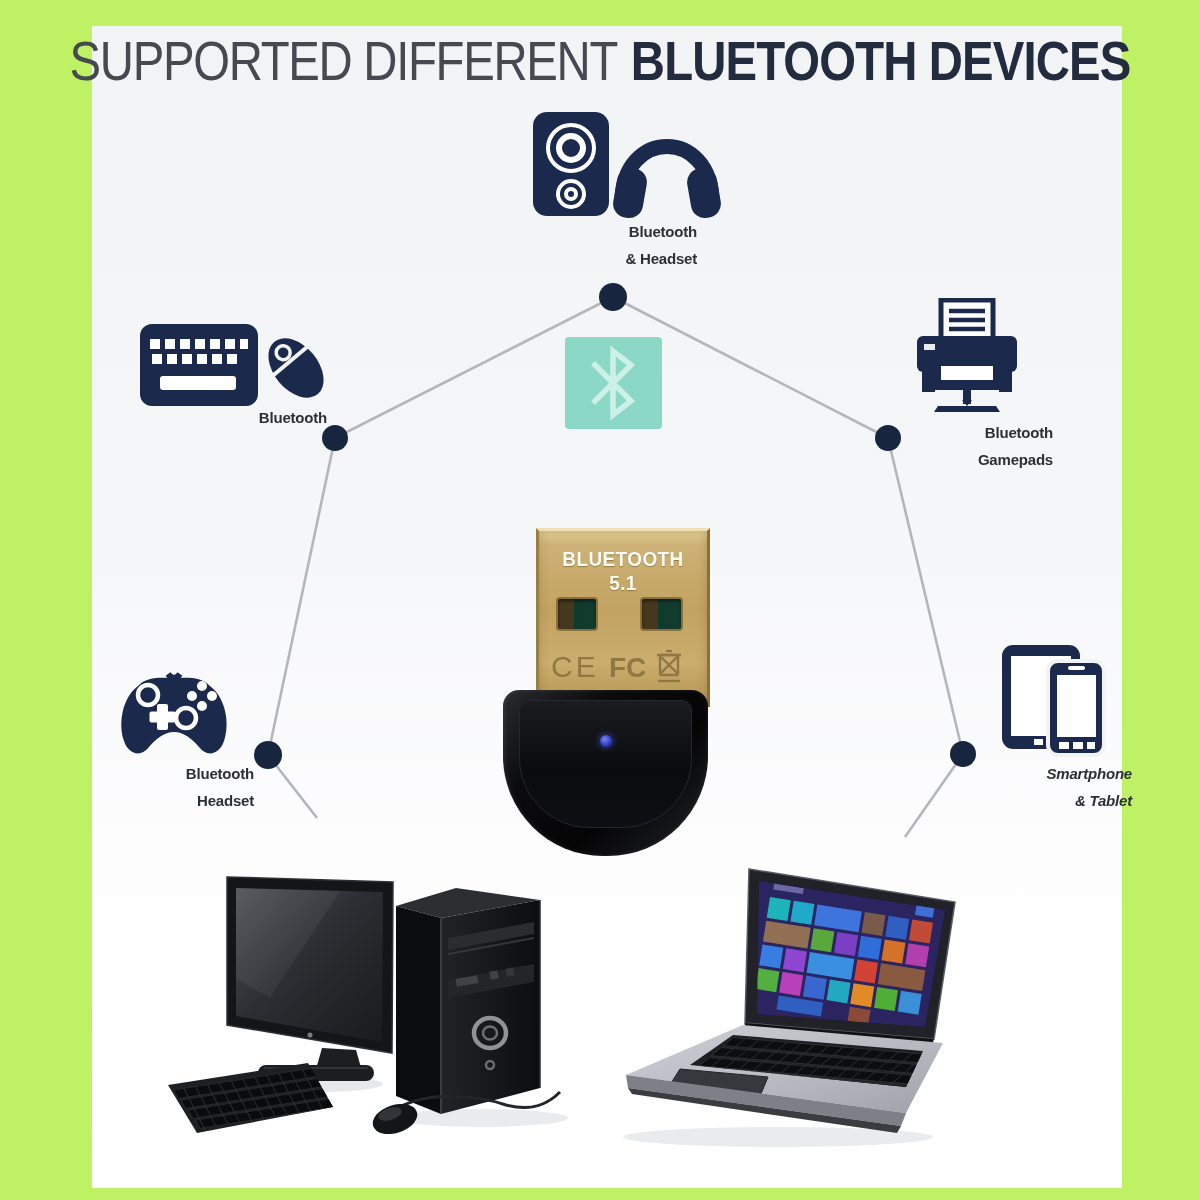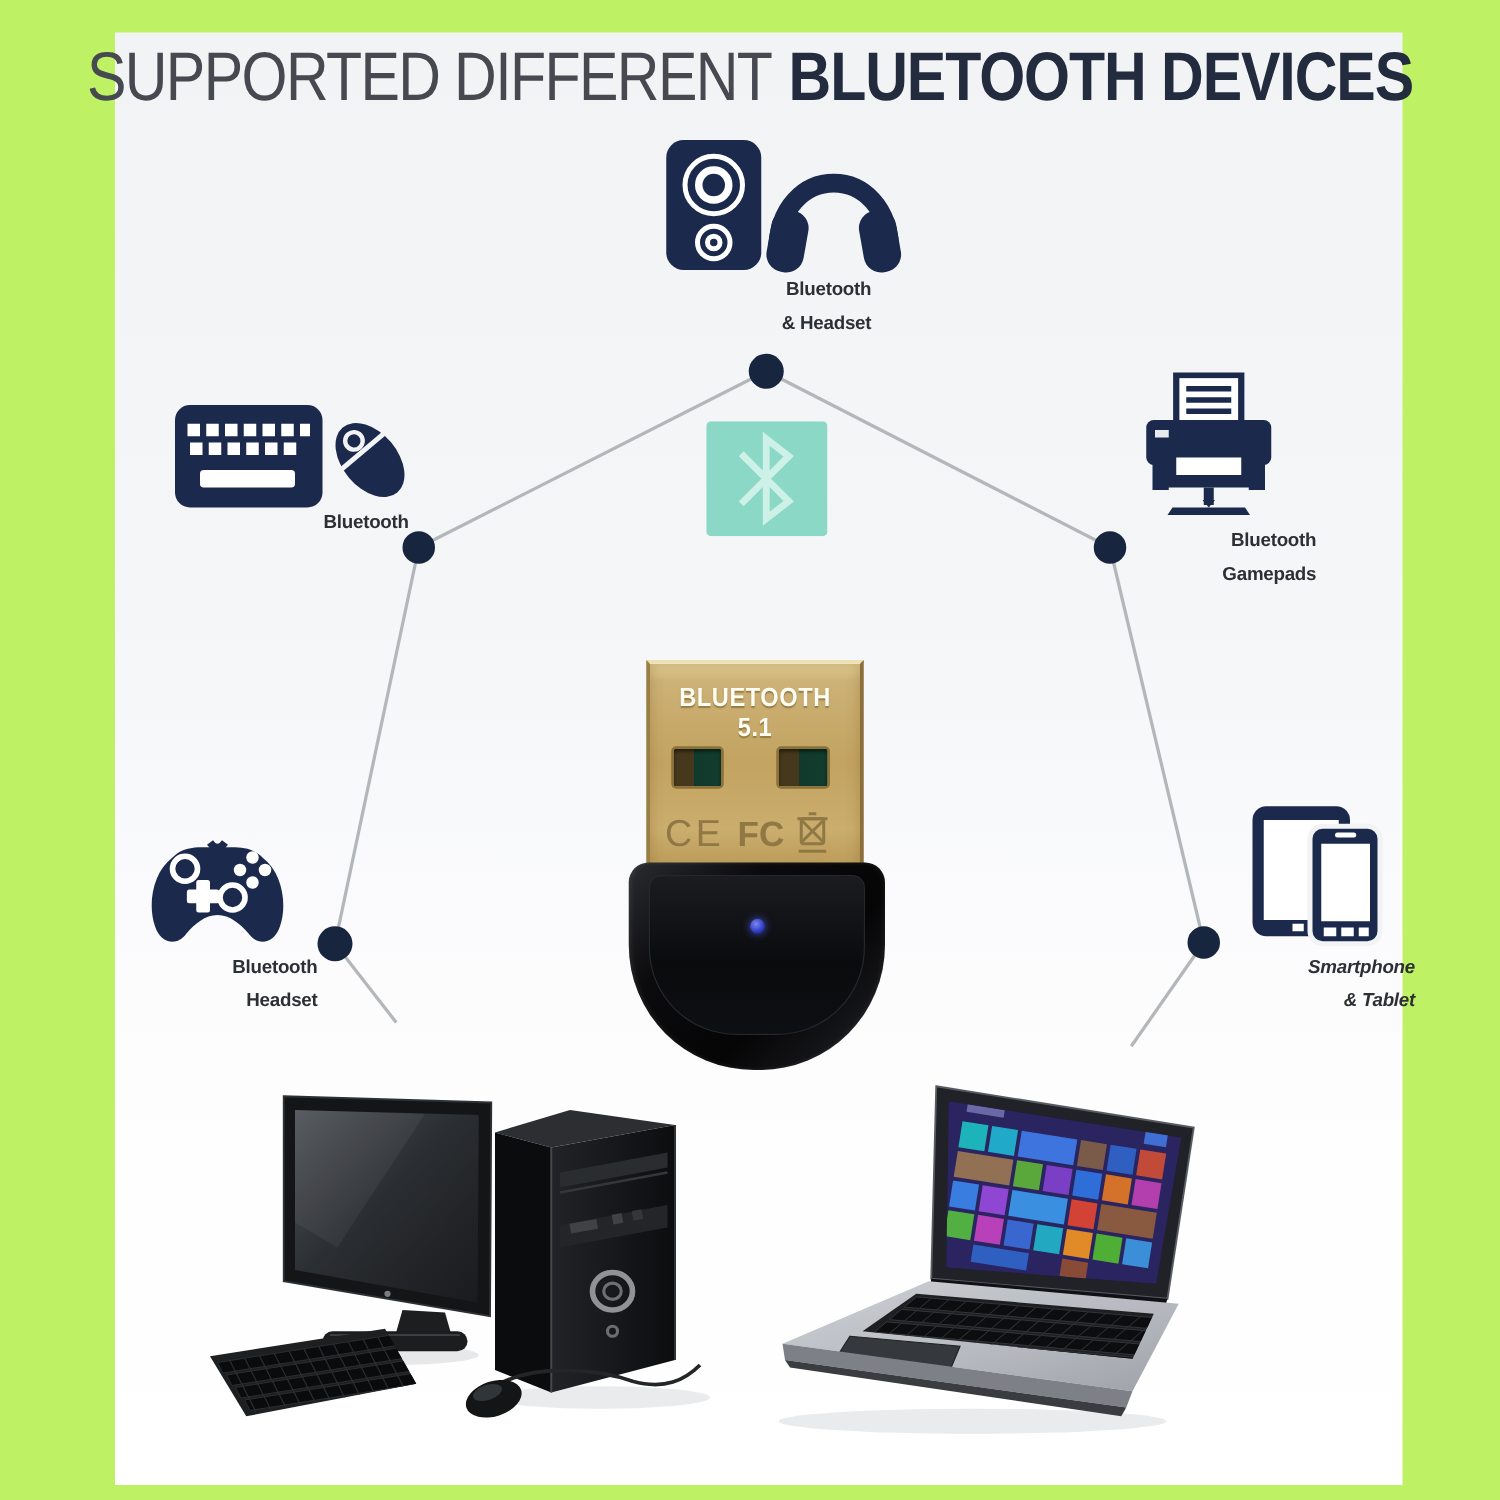--- a/index.html
+++ b/index.html
@@ -11,21 +11,21 @@
   .title{position:absolute;left:50px;top:30px;width:1100px;height:62px;
          display:flex;align-items:center;justify-content:center;white-space:nowrap;
          transform:scaleX(.86);transform-origin:center;}
   .title .light{font-size:55px;font-weight:400;color:#46494f;letter-spacing:-1.5px;}
   .title .bold{font-size:55px;font-weight:700;color:#232b3e;letter-spacing:-1px;margin-left:16px;}
   
   .label{position:absolute;text-align:right;font-weight:700;font-size:15px;line-height:26.5px;
          color:#2c3034;letter-spacing:-.2px;}
   .icon{position:absolute;}
   
-  .usb{position:absolute;left:517px;top:528px;width:168px;height:176px;
+  .usb{position:absolute;left:536px;top:528px;width:168px;height:176px;
        background:linear-gradient(180deg,#e3d096 0%,#cdb176 8%,#c2a361 45%,#cbad6e 75%,#b3934f 100%);
        border-left:3px solid #9a7f45;border-right:3px solid #8a6f3a;border-top:3px solid #ece0b4;
        box-shadow:inset 0 0 10px rgba(120,90,30,.35);}
   .usb-print{position:absolute;left:0;top:16px;width:100%;text-align:center;
        font-size:21px;font-weight:700;color:#fdfdf6;letter-spacing:.5px;
        transform:scaleX(.9);text-shadow:0 1px 1px rgba(110,85,30,.55);}
   .slot{position:absolute;top:66px;height:30px;border:2px solid #8a713a;border-radius:4px;
        background:linear-gradient(90deg,#46381c 0%,#46381c 42%,#0f3a2c 42%,#123c2e 100%);
        box-shadow:inset 0 2px 3px rgba(0,0,0,.55);}
   .slot.s1{left:17px;width:38px;}

